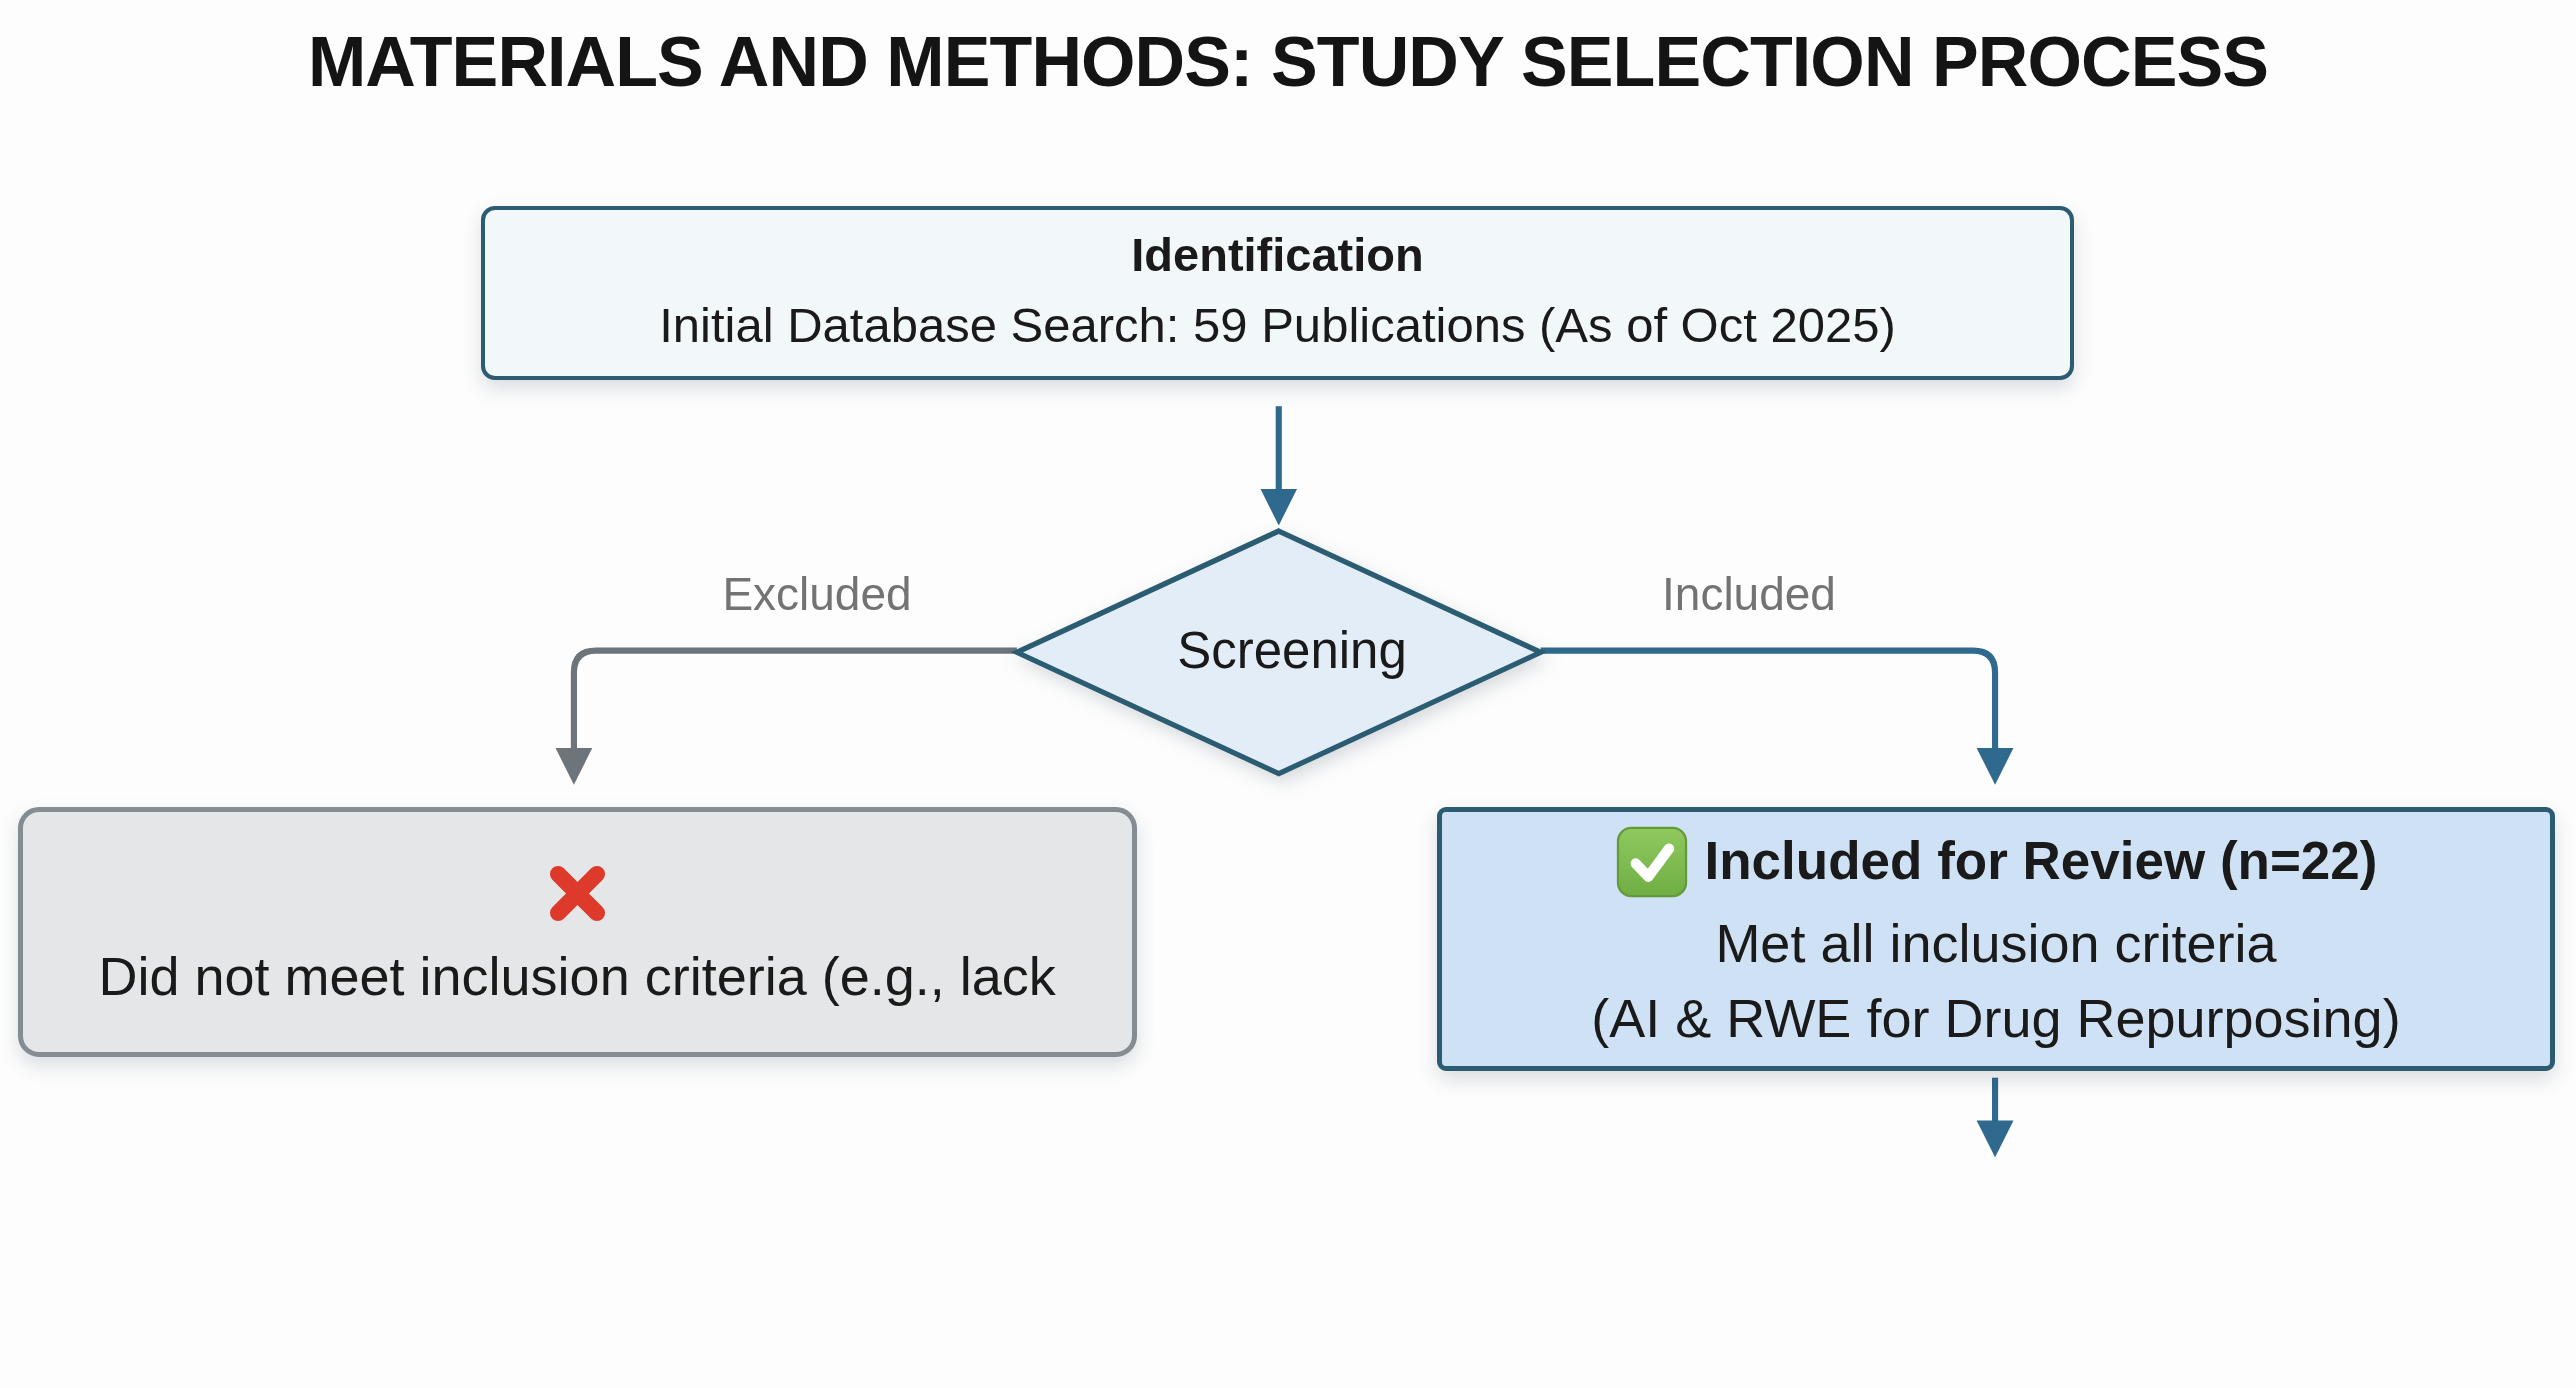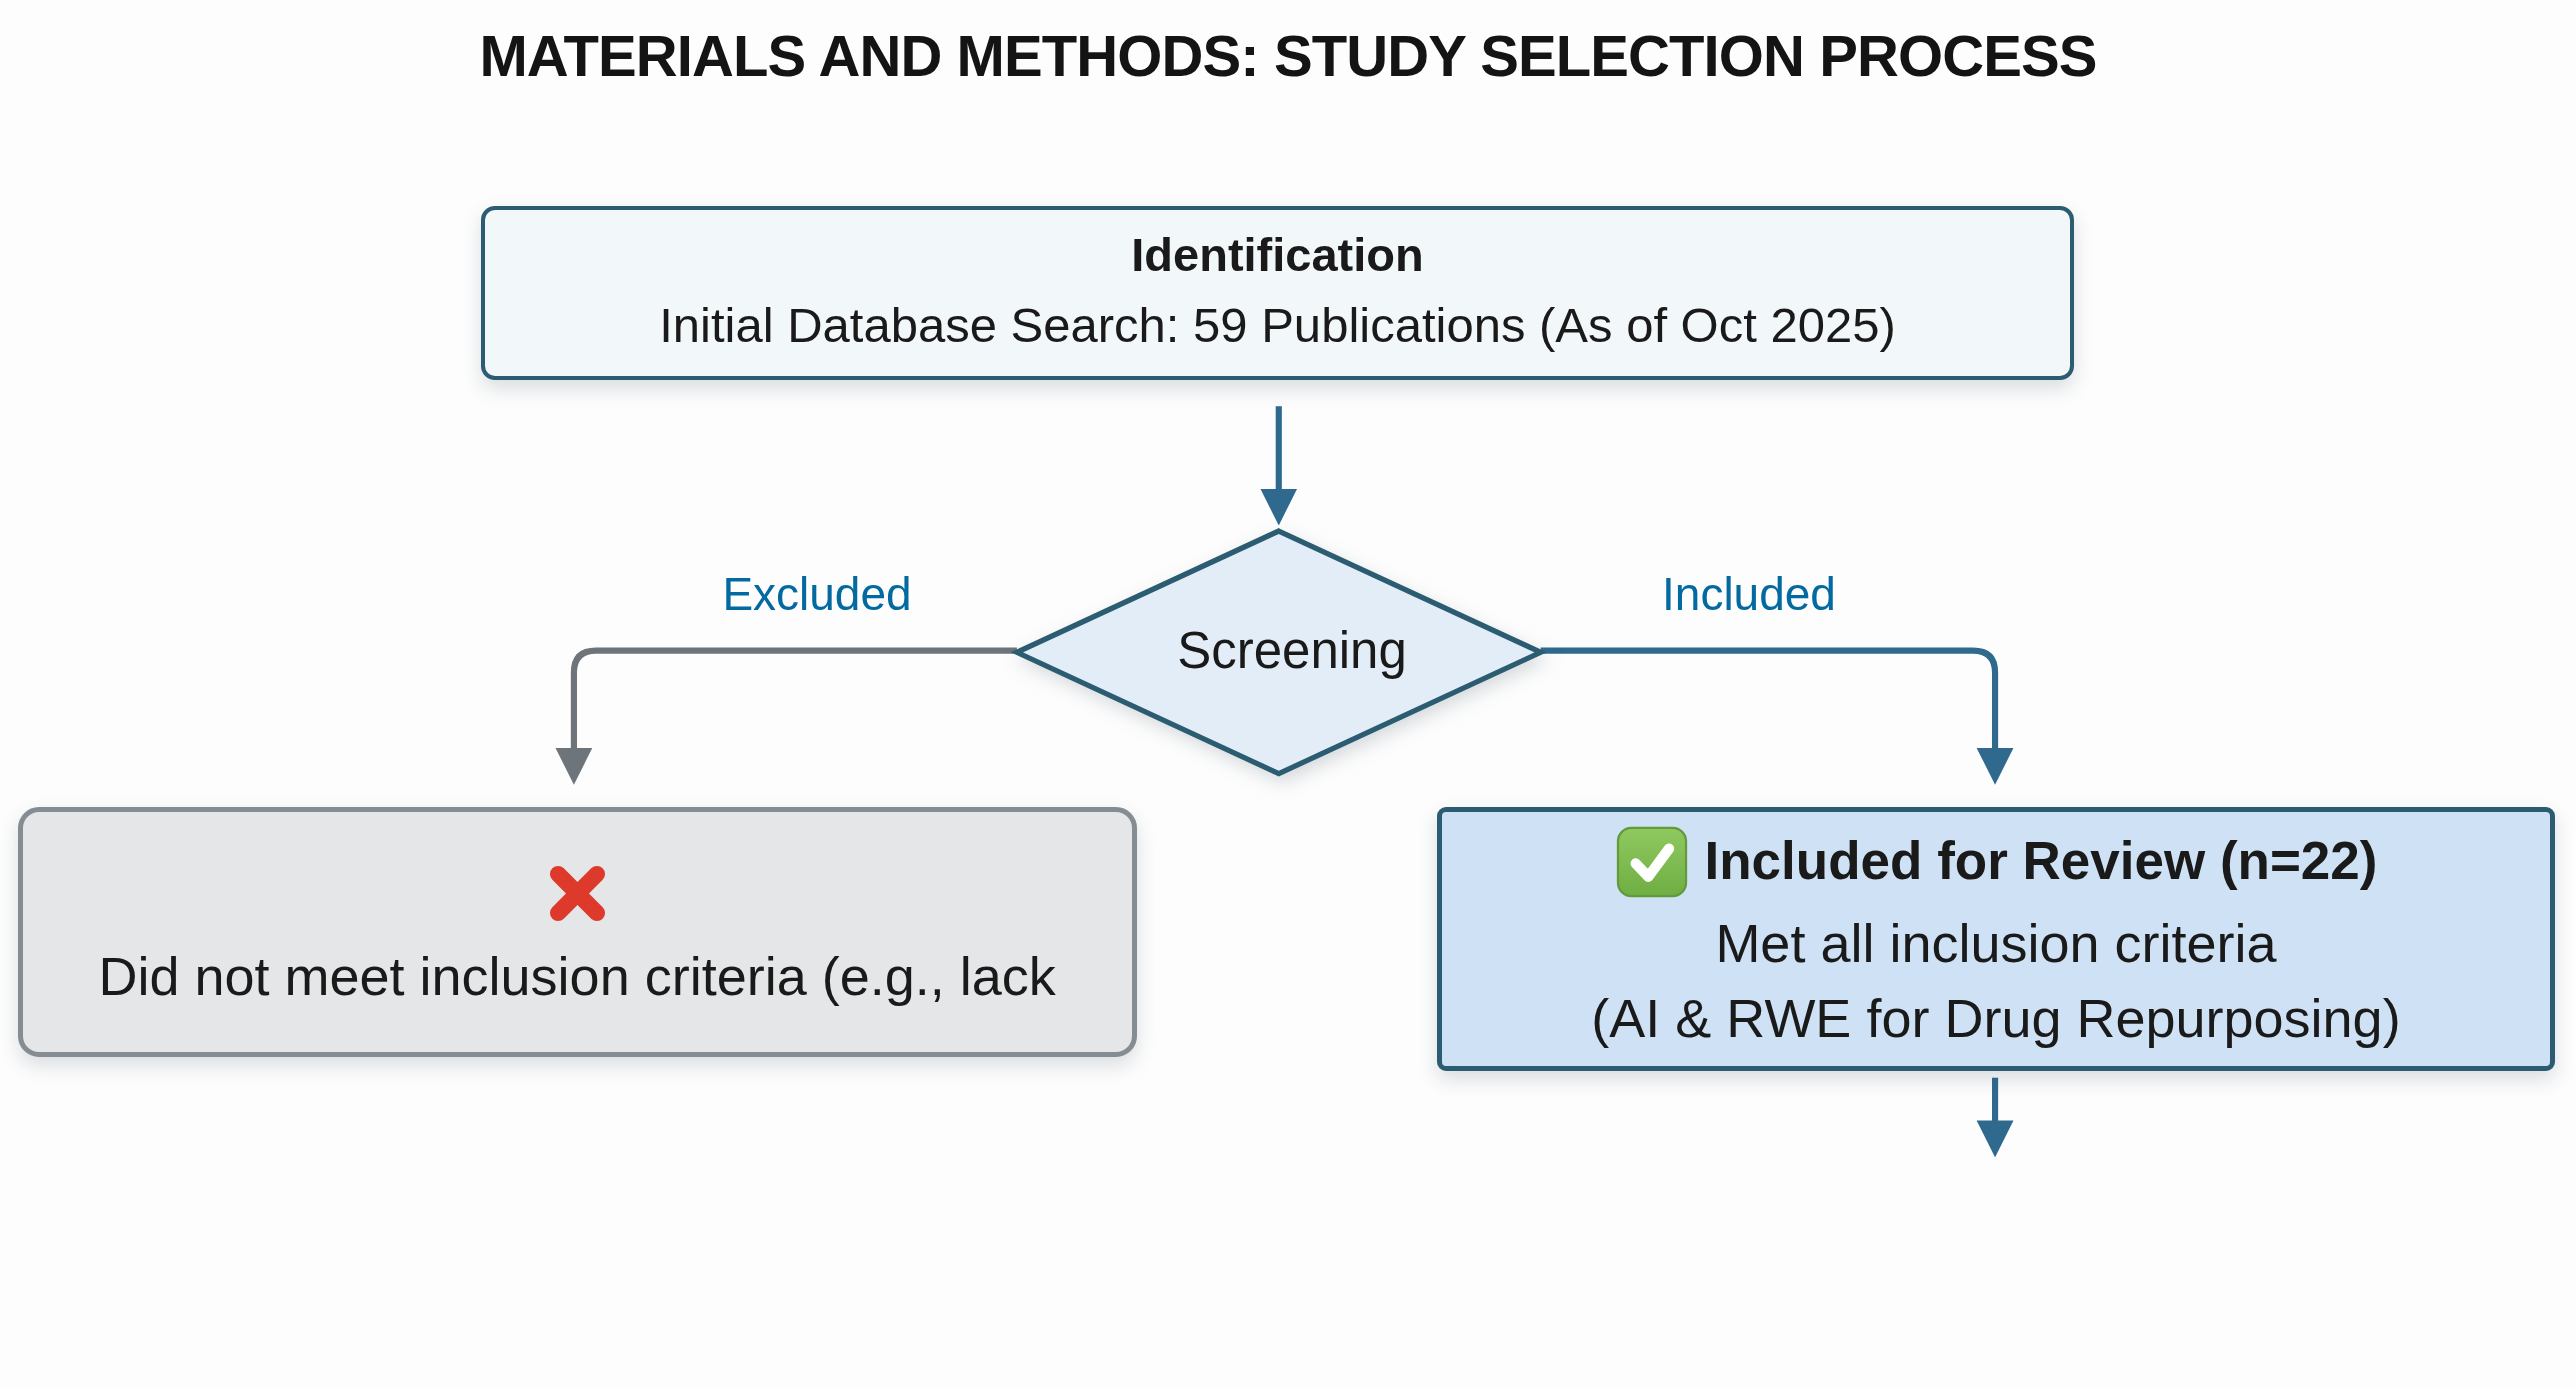--- a/index.html
+++ b/index.html
@@ -29,21 +29,21 @@
     width:2576px;
     height:1389px;
     background:var(--background);
     overflow:hidden;
   }
   .page-title{
     position:absolute;
     left:0; right:0; top:26px;
     margin:0;
     text-align:center;
-    font-size:58px;
+    font-size:70px;
     line-height:1.05;
     font-weight:700;
     letter-spacing:-0.9px;
     color:#141414;
   }
   .connectors{
     position:absolute;
     left:0; top:0;
     width:2576px;
     height:1389px;
@@ -112,21 +112,21 @@
     justify-content:center;
     gap:16px;
     margin-bottom:3.5px;
   }
   .icon{ display:inline-flex; }
   .edge-label{
     position:absolute;
     width:316px;
     text-align:center;
     font-size:46px;
-    color:#0369a1;
+    color:#737373;
   }
   .lbl-excluded{ left:659px; top:567px; }
   .lbl-included{ left:1591px; top:567px; }
   .diamond-label{
     position:absolute;
     left:1116px; top:621px;
     width:352px;
     text-align:center;
     font-size:51px;
     font-weight:400;

